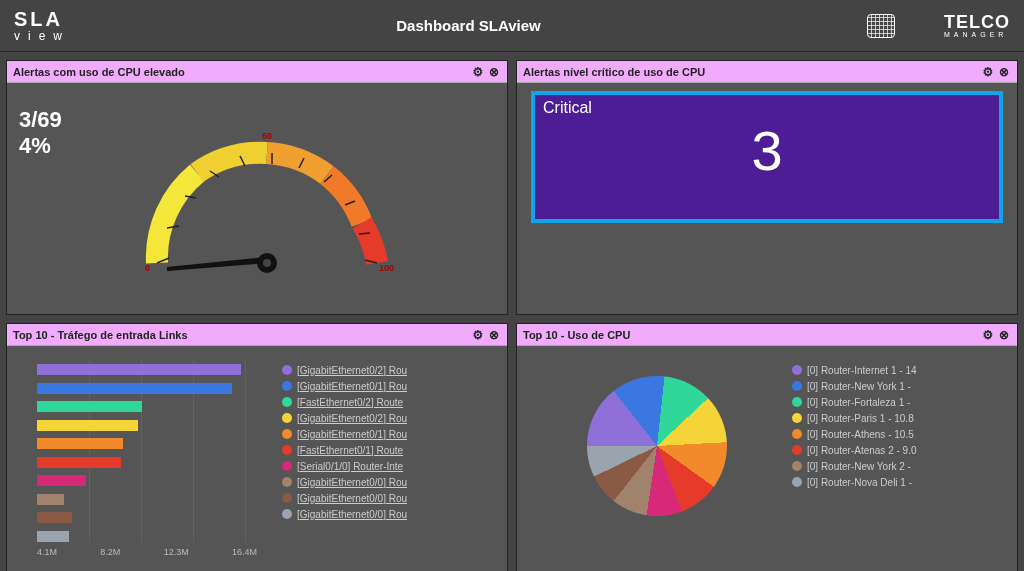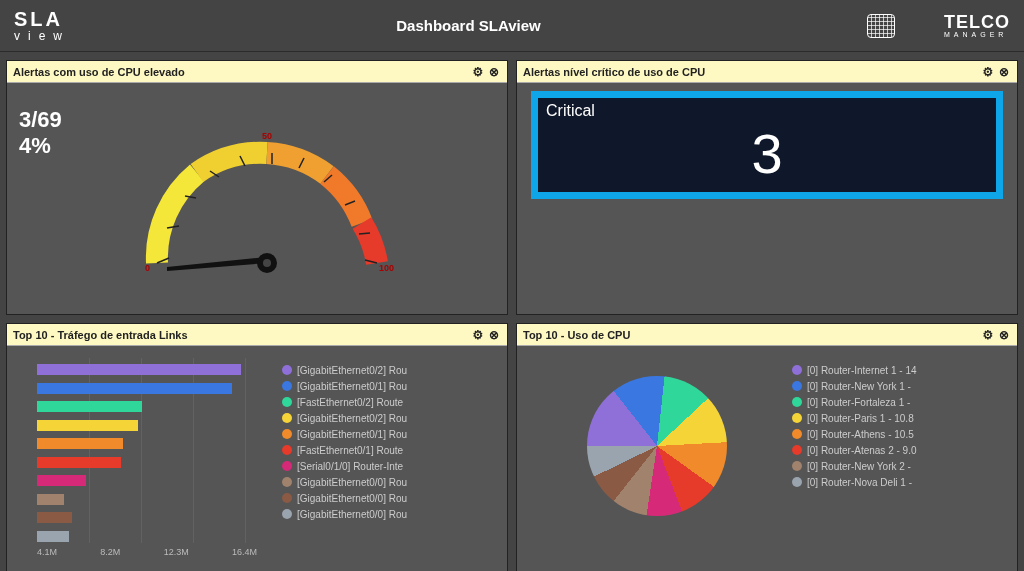--- a/index.html
+++ b/index.html
@@ -43,49 +43,49 @@
     gap:8px;
     padding:8px 6px;
   }
   .panel {
     background:#555;
     border:1px solid #222;
     position:relative;
     display:flex; flex-direction:column;
   }
   .panel-header {
-    height:22px; background:#fef9c3; border-bottom:1px solid #aaa;
+    height:22px; background:#f0abfc; border-bottom:1px solid #aaa;
     display:flex; align-items:center; justify-content:space-between;
     padding:0 6px; font-size:11px; font-weight:700; color:#222;
   }
   .panel-icons { display:flex; gap:2px; align-items:center; }
   .panel-icons span { width:14px; height:14px; display:inline-flex; align-items:center; justify-content:center; cursor:pointer; font-size:12px; color:#222; }
   .panel-body { flex:1; position:relative; overflow:hidden; }
 
   
   .gauge-stats { position:absolute; top:24px; left:12px; color:#fff; font-weight:700; font-size:22px; line-height:1.2; }
   .gauge-wrap { position:absolute; left:120px; top:20px; width:280px; height:200px; }
   .gauge-scale { position:absolute; font-size:9px; color:#cc0000; font-weight:bold; }
 
   
   .critical-box {
-    position:absolute; left:14px; right:14px; top:8px; height:108px;
-    background:#0f172a; border:7px solid #0ea5e9;
+    position:absolute; left:14px; right:14px; top:8px; height:132px;
+    background:#4c1d95; border:4px solid #0ea5e9;
   }
   .critical-label { color:#fff; font-size:16px; padding:4px 8px; }
   .critical-num { color:#fff; font-size:56px; font-weight:400; text-align:center; line-height:60px; }
 
   
   .bar-area { position:absolute; left:30px; top:16px; width:220px; height:185px; }
   .bar-row { height:15px; margin-bottom:3.5px; display:flex; }
   .bar { height:11px; margin-top:2px; }
   .bar-axis { position:absolute; left:30px; bottom:20px; width:220px; display:flex; justify-content:space-between; font-size:9px; color:#bbb; }
   .grid-line { position:absolute; top:12px; bottom:34px; width:1px; background:rgba(255,255,255,0.08); }
 
-  .legend { position:absolute; left:275px; top:16px; right:6px; font-size:10px; color:#ccc; }
+  .legend { position:absolute; left:275px; top:16px; right:6px; font-size:10px; color:#ccc;text-decoration:underline; }
   .legend-row { display:flex; align-items:center; gap:5px; height:16px; white-space:nowrap; overflow:hidden; }
   .legend-dot { width:10px; height:10px; border-radius:50%; flex-shrink:0; }
 
   
   .pie-wrap { position:absolute; left:70px; top:30px; width:140px; height:140px; border-radius:50%; }
   .legend2 { position:absolute; left:275px; top:16px; right:6px; font-size:10px; color:#ccc; }
 
   .c0{background:#8f6fd8}.c1{background:#3a77e0}.c2{background:#2fd89a}.c3{background:#f5d438}
   .c4{background:#f08a2a}.c5{background:#e63a2a}.c6{background:#d62a78}.c7{background:#a0826d}
   .c8{background:#8a5a44}.c9{background:#9aa4ae}

